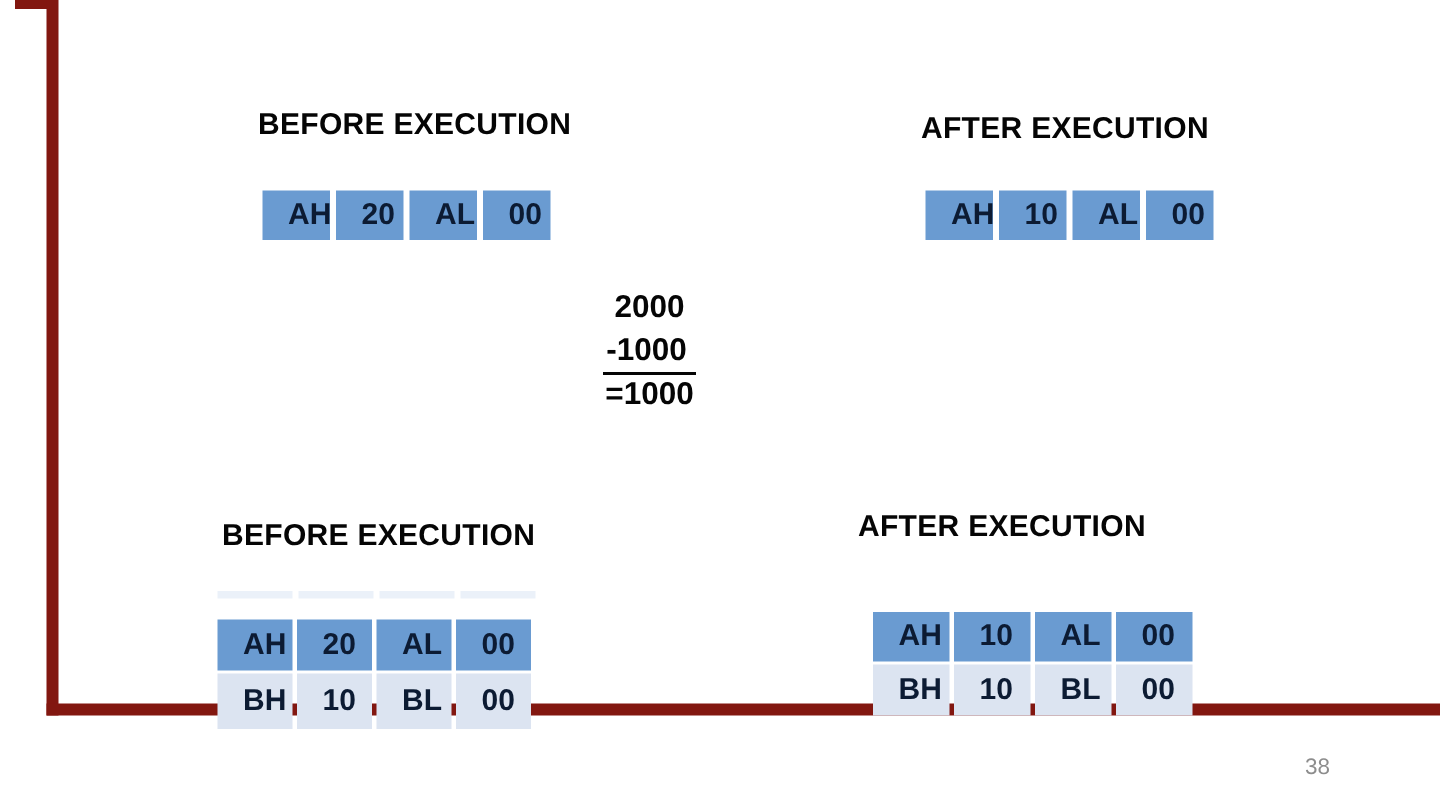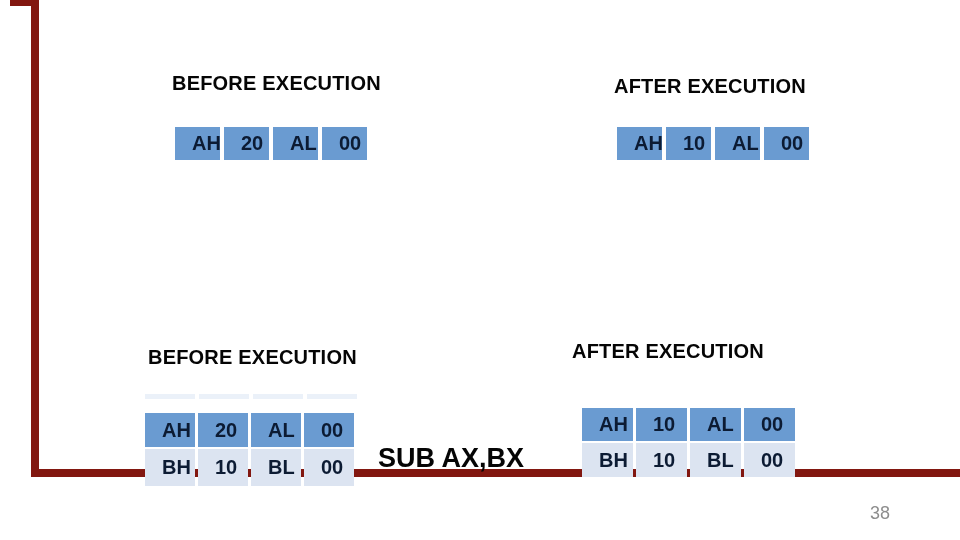--- a/index.html
+++ b/index.html
@@ -108,21 +108,21 @@
   }
   .trow { display: flex; gap: 3px; margin-bottom: 2px; }
   .table2-left  .cell { width: 50px; height: 34px; }
   .table2-left  .trow.r2 .cell { height: 37px; }
   .table2-right .cell { width: 51px; height: 33px; }
   .table2-right .trow.r2 .cell { height: 34px; }
 
   .page-number {
     position: absolute;
     left: 870px; top: 503px;
-    font-size: 18px;
+    font-size: 15px;
     color: #8d8d8d;
   }
 </style>
 </head>
 <body>
 
 <div class="slide">
 
   <div class="accent-corner-tab"></div>
   <div class="accent-left-bar"></div>
@@ -141,20 +141,25 @@
     </div>
 
 
     <div class="reg-row reg-row-b">
       <div class="cell">AH</div>
       <div class="cell">10</div>
       <div class="cell">AL</div>
       <div class="cell">00</div>
     </div>
 
+    <div class="calc">
+      <div class="calc-line">2000</div>
+      <div class="calc-line"><span class="underlined">-1000</span></div>
+      <div class="calc-line">=1000</div>
+    </div>
 
     <div class="heading h-before-2">BEFORE EXECUTION</div>
     <div class="heading h-after-2">AFTER EXECUTION</div>
 
     <div class="table2 table2-left">
       <div class="table-top-edge">
         <div class="edge-seg"></div>
         <div class="edge-seg"></div>
         <div class="edge-seg"></div>
         <div class="edge-seg"></div>
@@ -166,21 +171,20 @@
         <div class="cell">00</div>
       </div>
       <div class="trow r2">
         <div class="cell light">BH</div>
         <div class="cell light">10</div>
         <div class="cell light">BL</div>
         <div class="cell light">00</div>
       </div>
     </div>
 
-    <div class="instruction instr-2">SUB AX,BX</div>
 
     <div class="table2 table2-right">
       <div class="trow r1">
         <div class="cell">AH</div>
         <div class="cell">10</div>
         <div class="cell">AL</div>
         <div class="cell">00</div>
       </div>
       <div class="trow r2">
         <div class="cell light">BH</div>

